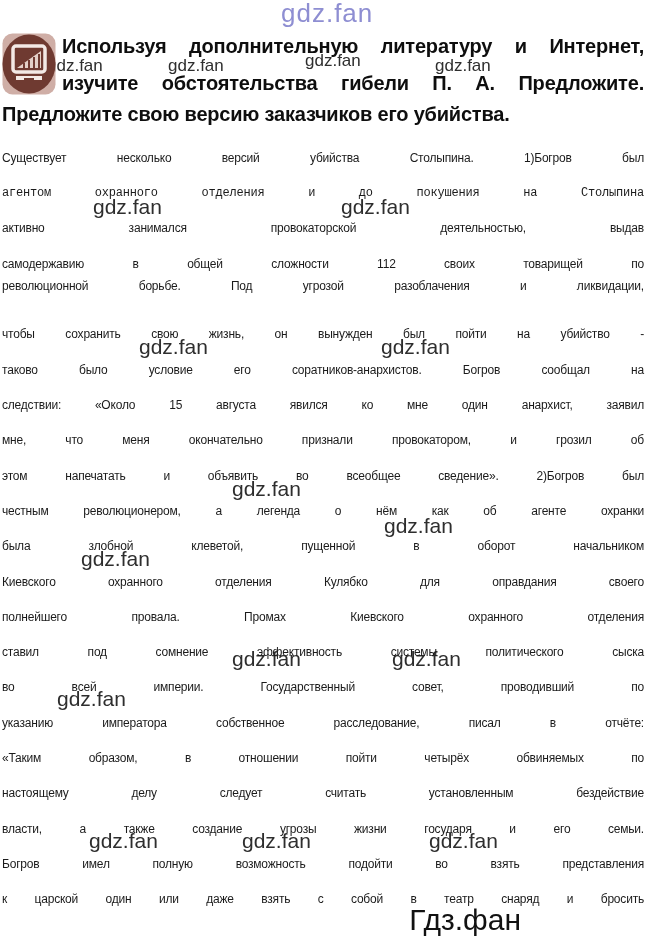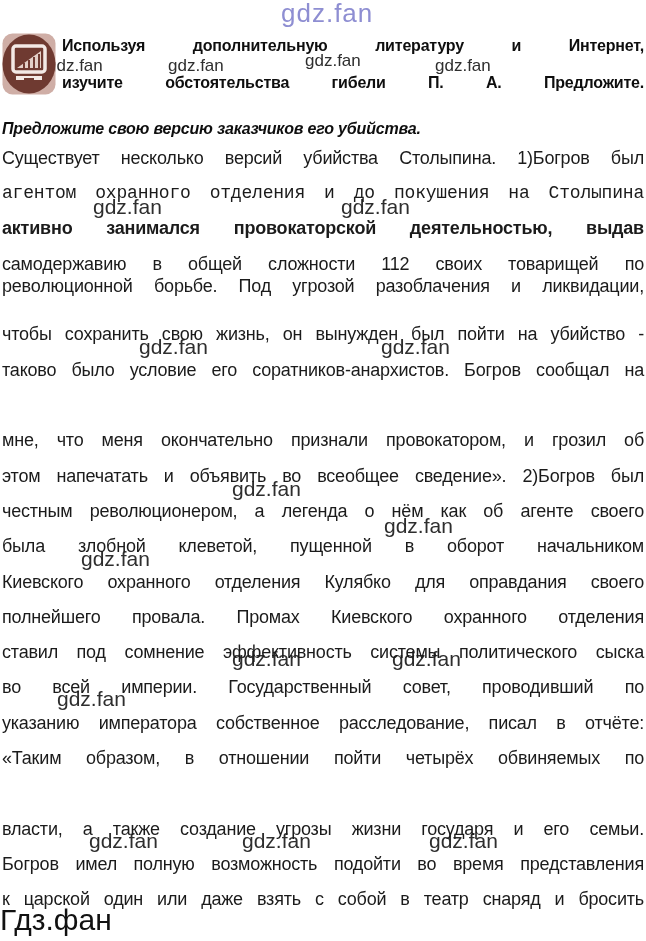--- a/index.html
+++ b/index.html
@@ -17,43 +17,43 @@
     line-height:1;
     color:#2e2e2e;
     white-space:nowrap;
   }
   .wm-sm { font-size:17px; }
   .wm-top { font-size:26px; color:#8e8ed2; letter-spacing:1px; }
   
   .task-line {
     position:absolute;
     font-weight:700;
-    font-size:16px;
+    font-size:20px;
     line-height:26px;
     color:#0e0e0e;
     letter-spacing:-0.2px;
   }
   .task-just { text-align:justify; text-align-last:justify; }
   .task-icon { position:absolute; left:2px; top:33px; }
   
   .bline {
     position:absolute;
     left:2px; width:642px;
-    font-size:18px;
+    font-size:12px;
     line-height:24px;
     letter-spacing:-0.2px;
     color:#1b1b1b;
     text-align:justify;
     text-align-last:justify;
     white-space:nowrap;
   }
   .footer-brand {
     position:absolute;
     left:0; top:903px; width:521px;
-    text-align:left;
+    text-align:right;
     font-size:30px;
     color:#111111;
   }
 </style>
 </head>
 <body>
 
 <div class="page">
 
   <span class="wm wm-top" style="left:281px; top:0px;">gdz.fan</span>
@@ -82,38 +82,40 @@
       <rect x="11" y="13" width="32" height="26" rx="3" fill="none" stroke="#f3e9e5" stroke-width="3.5"></rect>
       <polygon points="15,35 39,18 39,35" fill="#e3cfc7"></polygon>
       <path d="M22 35 v-5 M27 35 v-8 M32 35 v-11 M37 35 v-14" stroke="#6f3a31" stroke-width="2"></path>
       <path d="M14 45 h8 M32 45 h8" stroke="#f3e9e5" stroke-width="4"></path>
       <path d="M20 44 h14" stroke="#f3e9e5" stroke-width="2"></path>
     </svg>
   </span>
 
   <div class="task-line task-just" style="left:62px; top:33px;  width:582px;">Используя дополнительную литературу и Интернет,</div>
   <div class="task-line task-just" style="left:62px; top:70px;  width:582px;">изучите обстоятельства гибели П. А. Предложите.</div>
-  <div class="task-line" style="left:2px;  top:116px; width:642px;font-style:italic;">Предложите свою версию заказчиков его убийства.</div>
+  <div class="task-line" style="left:2px;  top:101px; width:642px;">Предложите свою версию заказчиков его убийства.</div>
 
   <div class="bline" style="top:146px;">Существует несколько версий убийства Столыпина. 1)Богров был</div>
   <div class="bline" style="top:181px;font-family:Liberation Mono, monospace;">агентом охранного отделения и до покушения на Столыпина</div>
-  <div class="bline" style="top:216px;font-weight:bold;">активно занимался провокаторской деятельностью, выдав</div>
+  <div class="bline" style="top:216px;">активно занимался провокаторской деятельностью, выдав</div>
   <div class="bline" style="top:252px;">самодержавию в общей сложности 112 своих товарищей по</div>
   <div class="bline" style="top:274px;">революционной борьбе. Под угрозой разоблачения и ликвидации,</div>
   <div class="bline" style="top:322px;">чтобы сохранить свою жизнь, он вынужден был пойти на убийство -</div>
   <div class="bline" style="top:358px;">таково было условие его соратников-анархистов. Богров сообщал на</div>
+  <div class="bline" style="top:393px;">следствии: «Около 15 августа явился ко мне один анархист, заявил</div>
   <div class="bline" style="top:428px;">мне, что меня окончательно признали провокатором, и грозил об</div>
   <div class="bline" style="top:464px;">этом напечатать и объявить во всеобщее сведение». 2)Богров был</div>
-  <div class="bline" style="top:499px;">честным революционером, а легенда о нём как об агенте своего</div>
+  <div class="bline" style="top:499px;">честным революционером, а легенда о нём как об агенте охранки</div>
   <div class="bline" style="top:534px;">была злобной клеветой, пущенной в оборот начальником</div>
   <div class="bline" style="top:570px;">Киевского охранного отделения Кулябко для оправдания своего</div>
   <div class="bline" style="top:640px;">ставил под сомнение эффективность системы политического сыска</div>
   <div class="bline" style="top:605px;">полнейшего провала. Промах Киевского охранного отделения</div>
   <div class="bline" style="top:675px;">во всей империи. Государственный совет, проводивший по</div>
   <div class="bline" style="top:711px;">указанию императора собственное расследование, писал в отчёте:</div>
   <div class="bline" style="top:746px;">«Таким образом, в отношении пойти четырёх обвиняемых по</div>
+  <div class="bline" style="top:781px;">настоящему делу следует считать установленным бездействие</div>
   <div class="bline" style="top:817px;">власти, а также создание угрозы жизни государя и его семьи.</div>
-  <div class="bline" style="top:852px;">Богров имел полную возможность подойти во время представления</div>
+  <div class="bline" style="top:852px;">Богров имел полную возможность подойти во взять представления</div>
   <div class="bline" style="top:887px;">к царской один или даже взять с собой в театр снаряд и бросить</div>
 
   <div class="footer-brand">Гдз.фан</div>
 
 </div>
 
 </body></html>

